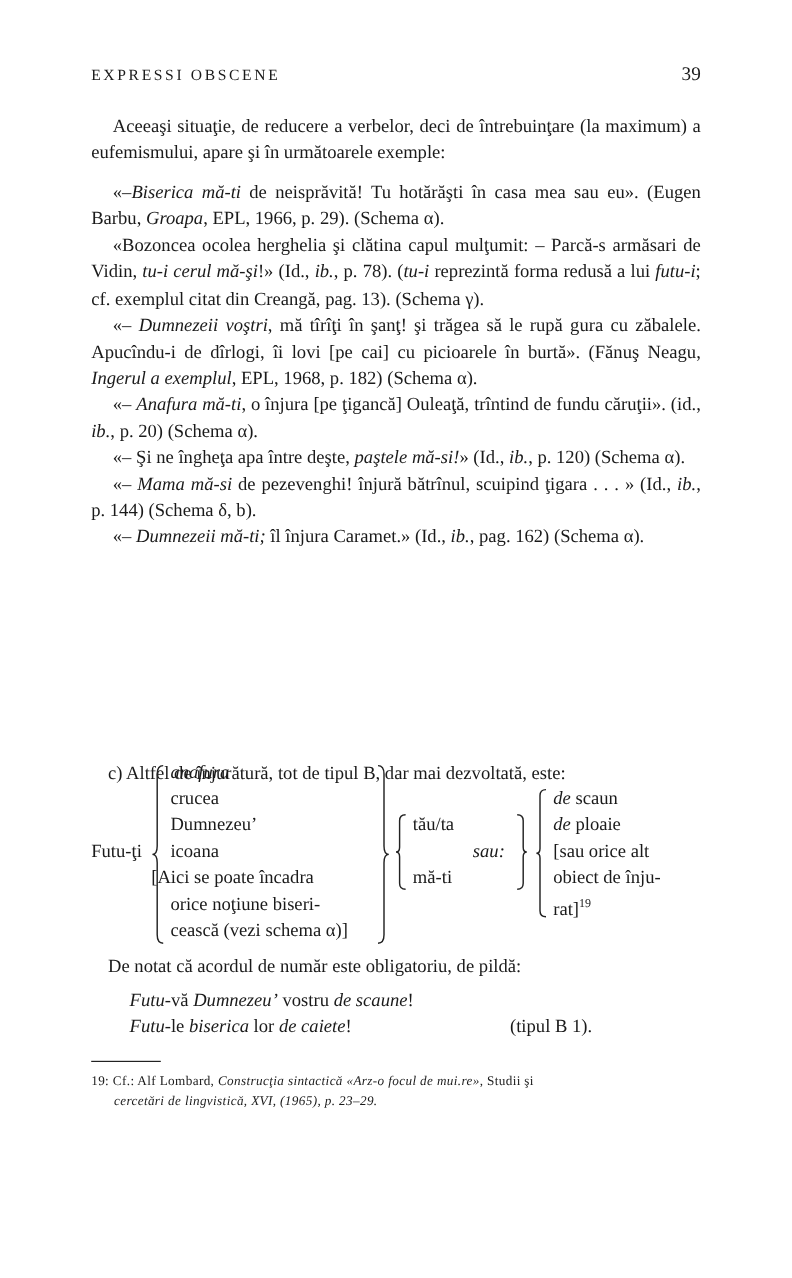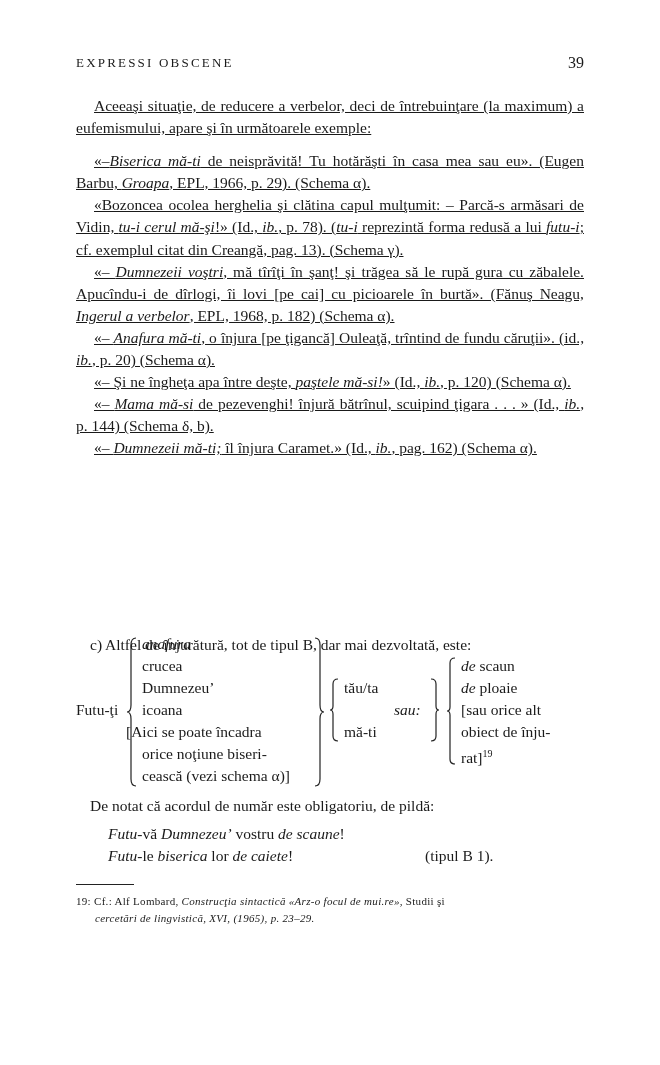--- a/index.html
+++ b/index.html
@@ -7,21 +7,21 @@
     width: 660px; height: 1065px; position: relative; overflow: hidden;
     font-family: "Liberation Serif", "DejaVu Serif", serif;
     color: #1a1a1a; font-size: 15.5px;
   }
   .page { position: absolute; left: 0; top: 0; width: 660px; height: 1065px; border-radius: 11px; }
   .header { position: absolute; left: 76px; top: 55px; width: 508px; height: 20px; }
   .running-head { position: absolute; left: 0; top: 0; font-size: 13px; letter-spacing: 2.2px; }
   .page-number { position: absolute; right: 0; top: -1px; font-size: 16px; }
 
   .body { position: absolute; left: 76px; top: 95px; width: 508px; line-height: 22.1px; text-align: justify; }
-  .p { margin: 0; text-indent: 18px; text-align: justify; text-decoration: underline; }
+  .p { margin: 0; text-indent: 18px; text-align: justify; }
   .p.intro { margin-bottom: 11px; }
   i, .it { font-style: italic; }
 
   .schema { position: absolute; left: 76px; top: 630px; width: 520px; height: 155px; font-size: 15.5px; }
   .schema .cell { position: absolute; line-height: 22px; }
   .brace { position: absolute; }
   .brace svg { display: block; }
 
   .note-lead { position: absolute; left: 90px; top: 797px; font-size: 15.5px; }
   .ex { position: absolute; left: 108px; font-size: 15.5px; }
@@ -41,21 +41,21 @@
   <div class="header">
     <span class="running-head">EXPRESSI OBSCENE</span>
     <span class="page-number">39</span>
   </div>
 
   <div class="body">
     <p class="p intro">Aceeaşi situaţie, de reducere a verbelor, deci de întrebuinţare (la maximum) a eufemismului, apare şi în următoarele exemple:</p>
     <div id="examples">
         <p class="p"><span>«–</span><i>Biserica mă-ti</i><span> de neisprăvită! Tu hotărăşti în casa mea sau eu». (Eugen Barbu, </span><i>Groapa</i><span>, EPL, 1966, p. 29). (Schema α).</span></p>
         <p class="p"><span>«Bozoncea ocolea herghelia şi clătina capul mulţumit: – Parcă-s armăsari de Vidin, </span><i>tu-i cerul mă-şi</i><span>!» (Id., </span><i>ib.</i><span>, p. 78). (</span><i>tu-i</i><span> reprezintă forma redusă a lui </span><i>futu-i</i><span>; cf. exemplul citat din Creangă, pag. 13). (Schema γ).</span></p>
-        <p class="p"><span>«– </span><i>Dumnezeii voştri</i><span>, mă tîrîţi în şanţ! şi trăgea să le rupă gura cu zăbalele. Apucîndu-i de dîrlogi, îi lovi [pe cai] cu picioarele în burtă». (Fănuş Neagu, </span><i>Ingerul a verbelor</i><span>, EPL, 1968, p. 182) (Schema α).</span></p>
+        <p class="p"><span>«– </span><i>Dumnezeii voştri</i><span>, mă tîrîţi în şanţ! şi trăgea să le rupă gura cu zăbalele. Apucîndu-i de dîrlogi, îi lovi [pe cai] cu picioarele în burtă». (Fănuş Neagu, </span><i>Ingerul a exemplul</i><span>, EPL, 1968, p. 182) (Schema α).</span></p>
         <p class="p"><span>«– </span><i>Anafura mă-ti</i><span>, o înjura [pe ţigancă] Ouleaţă, trîntind de fundu căruţii». (id., </span><i>ib.</i><span>, p. 20) (Schema α).</span></p>
         <p class="p"><span>«– Şi ne îngheţa apa între deşte, </span><i>paştele mă-si!</i><span>» (Id., </span><i>ib.</i><span>, p. 120) (Schema α).</span></p>
         <p class="p"><span>«– </span><i>Mama mă-si</i><span> de pezevenghi! înjură bătrînul, scuipind ţigara . . . » (Id., </span><i>ib.</i><span>, p. 144) (Schema δ, b).</span></p>
         <p class="p"><span>«– </span><i>Dumnezeii mă-ti;</i><span> îl înjura Caramet.» (Id., </span><i>ib.</i><span>, pag. 162) (Schema α).</span></p>
       </div>
   </div>
 
   <div class="schema">
     <div class="cell" style="left:14px; top:4px;">c)  Altfel de înjurătură, tot de tipul B, dar mai dezvoltată, este:</div>
   </div>

